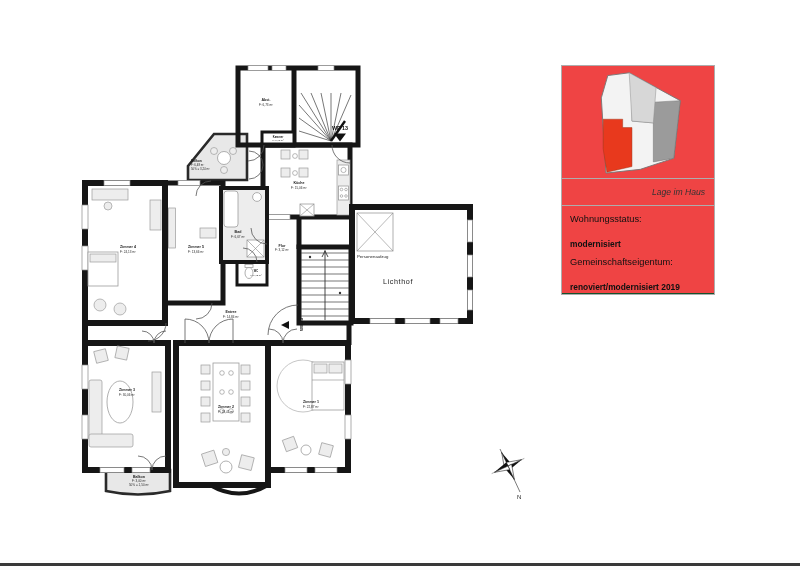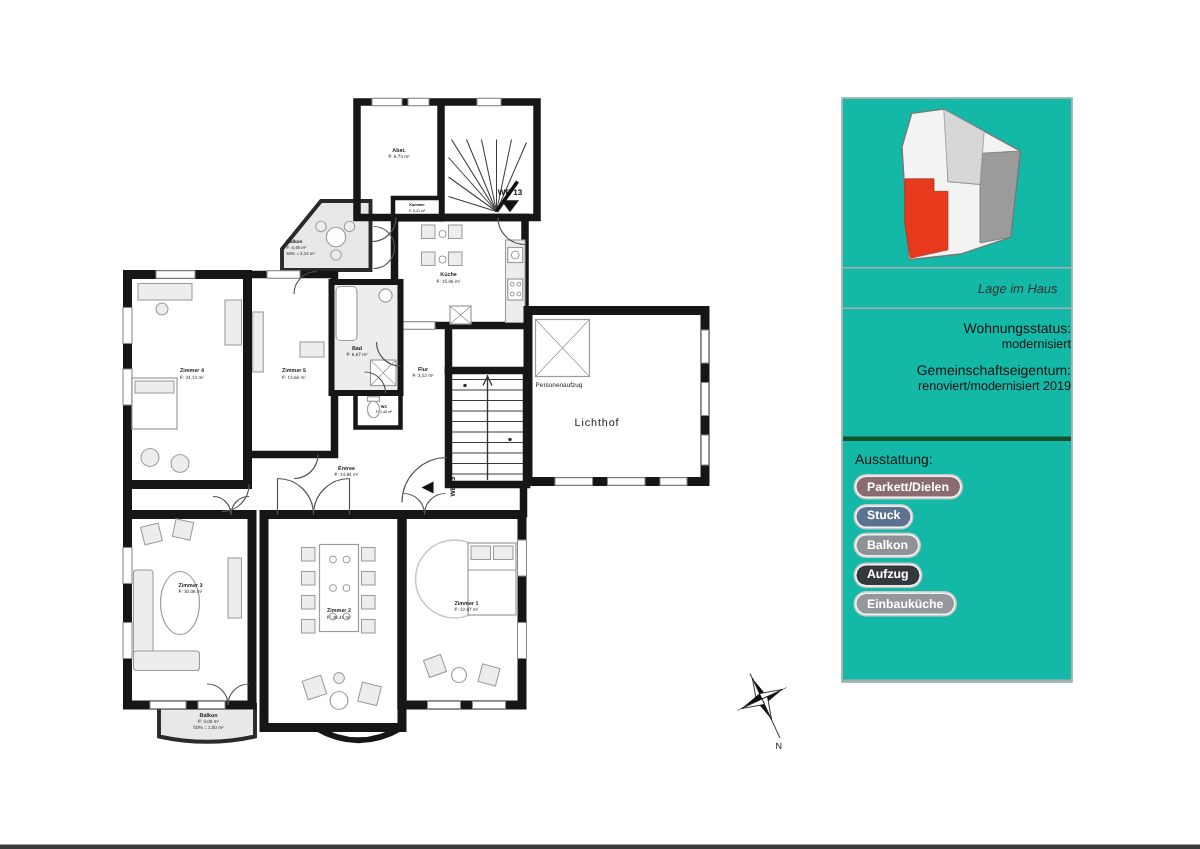--- a/index.html
+++ b/index.html
@@ -24,27 +24,27 @@
   .ras{font:2.9px "Liberation Sans",sans-serif;fill:#2a2a2a;text-anchor:start;}
   .tiny{font:bold 2.6px "Liberation Sans",sans-serif;fill:#111;text-anchor:middle;}
   .tiny2{font:2.4px "Liberation Sans",sans-serif;fill:#111;text-anchor:middle;}
   .big{font:7.2px "Liberation Sans",sans-serif;fill:#222;text-anchor:middle;letter-spacing:.6px;}
   .med{font:4.3px "Liberation Sans",sans-serif;fill:#222;text-anchor:start;}
   .we{font:bold 5.4px "Liberation Sans",sans-serif;fill:#111;text-anchor:middle;}
   .wev{font:bold 4.4px "Liberation Sans",sans-serif;fill:#111;text-anchor:start;}
   .nlbl{font:6px "Liberation Sans",sans-serif;fill:#222;}
 
   
-  .panel{position:absolute;left:561px;top:65px;width:152px;border:1px solid #adadad;background:#14b8a6;}
+  .panel{position:absolute;left:561px;top:65px;width:152px;border:1px solid #adadad;background:#ef4444;}
   .map-box{height:112px;border-bottom:1px solid #adadad;display:flex;align-items:center;justify-content:center;}
   .map-caption{height:26px;border-bottom:1px solid #adadad;display:flex;align-items:center;
                justify-content:flex-end;padding-right:9px;font-style:italic;font-size:8.6px;color:#333;}
-  .status-box{height:88px;border-bottom:3px solid #14532d;padding:8px 0 0 8px;box-sizing:border-box;text-align:right;}
+  .status-box{height:88px;border-bottom:1px solid #14532d;padding:8px 0 0 8px;box-sizing:border-box;}
   .s-label{font-size:9.3px;color:#111;}
-  .s-value{font-size:8.4px;font-weight:normal;color:#111;margin:0 0 8px;}
+  .s-value{font-size:8.4px;font-weight:bold;color:#111;margin:15px 0 8px;}
   .features-box{height:160px;border-bottom:1px solid #adadad;padding:7px 0 0 8px;box-sizing:border-box;}
   .f-label{font-size:9.3px;color:#111;margin-bottom:6px;}
   .tag{display:block;width:fit-content;margin:0 0 4.5px;padding:1.5px 7px 2.5px;border-radius:9px;
        color:#fff;font-weight:bold;font-size:8.2px;border:1px solid #f2f2f2;
        box-shadow:0 0 0 1px #c9c9c9;}
   .note{padding:6px 8px 7px;font-size:7.6px;color:#1a1a1a;line-height:1.32;white-space:pre-line;}
 </style>
 </head>
 <body>
 
@@ -359,25 +359,17 @@
 
     <div class="map-caption">Lage im Haus</div>
 
     <div class="status-box">
       <div class="s-label">Wohnungsstatus:</div>
       <div class="s-value">modernisiert</div>
       <div class="s-label">Gemeinschaftseigentum:</div>
       <div class="s-value">renoviert/modernisiert 2019</div>
     </div>
 
-    <div class="features-box">
-      <div class="f-label">Ausstattung:</div>
-      <span class="tag" style="background: rgb(138, 107, 110);">Parkett/Dielen</span>
-      <span class="tag" style="background: rgb(93, 113, 145);">Stuck</span>
-      <span class="tag" style="background: rgb(143, 146, 150);">Balkon</span>
-      <span class="tag" style="background: rgb(52, 56, 60);">Aufzug</span>
-      <span class="tag" style="background: rgb(148, 152, 155);">Einbauküche</span>
-    </div>
 
   </div>
 
   <div class="bottom-bar"></div>
 </div>
 
 </body></html>

